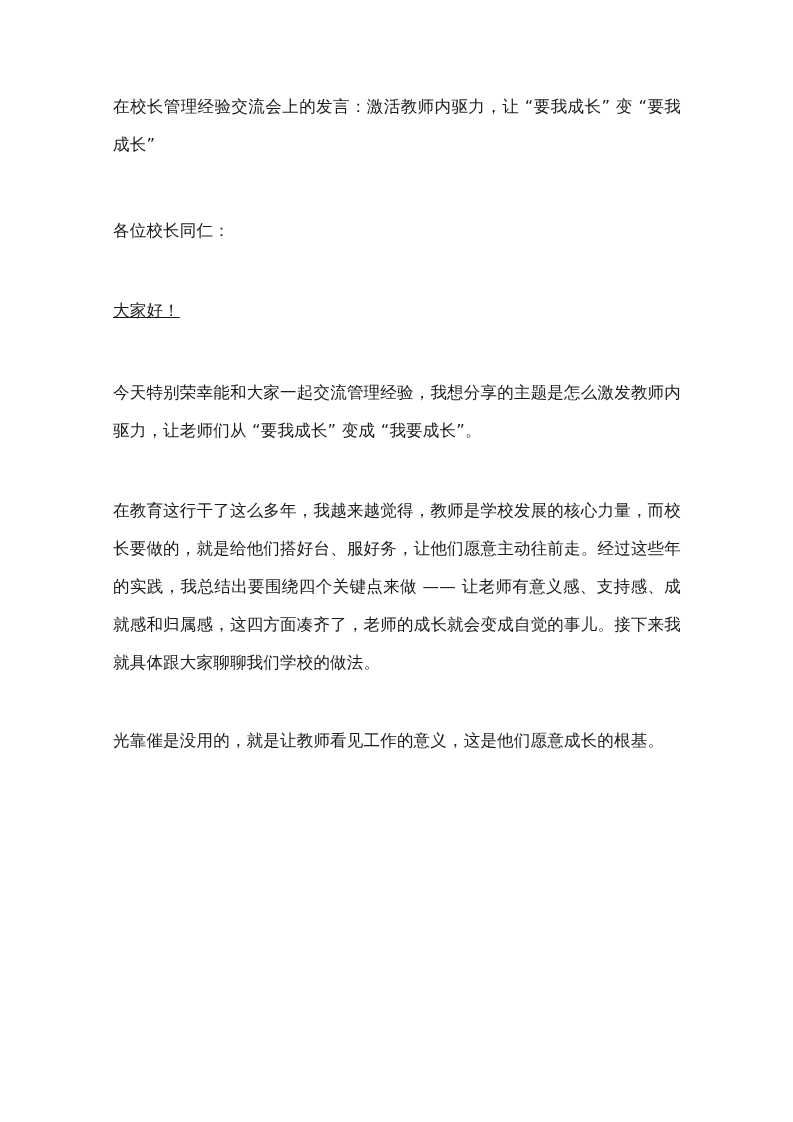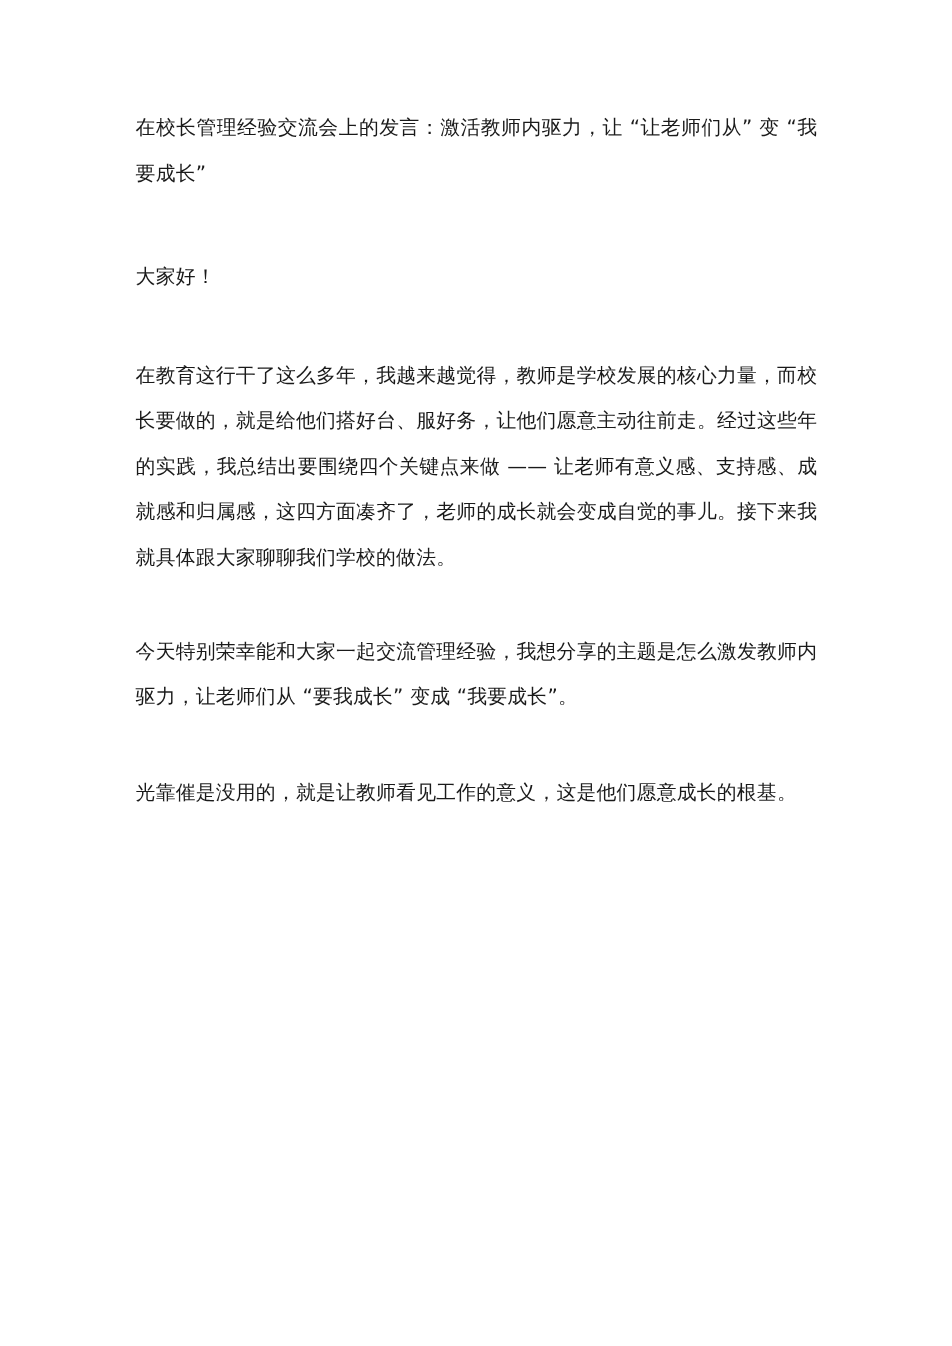--- a/index.html
+++ b/index.html
@@ -38,35 +38,37 @@
     word-break: break-all;
   }
   .para.title {
     margin-bottom: 48px;
   }
   .para.p-salutation {
     margin-bottom: 42px;
   }
   .para.p-greeting {
     margin-bottom: 44px;
+    text-decoration: underline;
   }
   .para.p-intro {
     margin-bottom: 42px;
   }
   .para.p-body1 {
     margin-bottom: 40px;
   }
   .para.p-body2 {
     margin-bottom: 40px;
   }
 </style>
 </head>
 <body>
 
 <div class="page">
   <div class="content">
-    <p class="para title">在校长管理经验交流会上的发言：激活教师内驱力，让 “让老师们从” 变 “我要成长”</p>
+    <p class="para title">在校长管理经验交流会上的发言：激活教师内驱力，让 “要我成长” 变 “要我成长”</p>
+    <p class="para p-salutation">各位校长同仁：</p>
     <p class="para p-greeting">大家好！</p>
+    <p class="para p-intro">今天特别荣幸能和大家一起交流管理经验，我想分享的主题是怎么激发教师内驱力，让老师们从 “要我成长” 变成 “我要成长”。</p>
     <p class="para p-body1">在教育这行干了这么多年，我越来越觉得，教师是学校发展的核心力量，而校长要做的，就是给他们搭好台、服好务，让他们愿意主动往前走。经过这些年的实践，我总结出要围绕四个关键点来做 —— 让老师有意义感、支持感、成就感和归属感，这四方面凑齐了，老师的成长就会变成自觉的事儿。接下来我就具体跟大家聊聊我们学校的做法。</p>
-    <p class="para p-intro">今天特别荣幸能和大家一起交流管理经验，我想分享的主题是怎么激发教师内驱力，让老师们从 “要我成长” 变成 “我要成长”。</p>
     <p class="para p-body2">光靠催是没用的，就是让教师看见工作的意义，这是他们愿意成长的根基。</p>
   </div>
 </div>
 
 </body></html>

